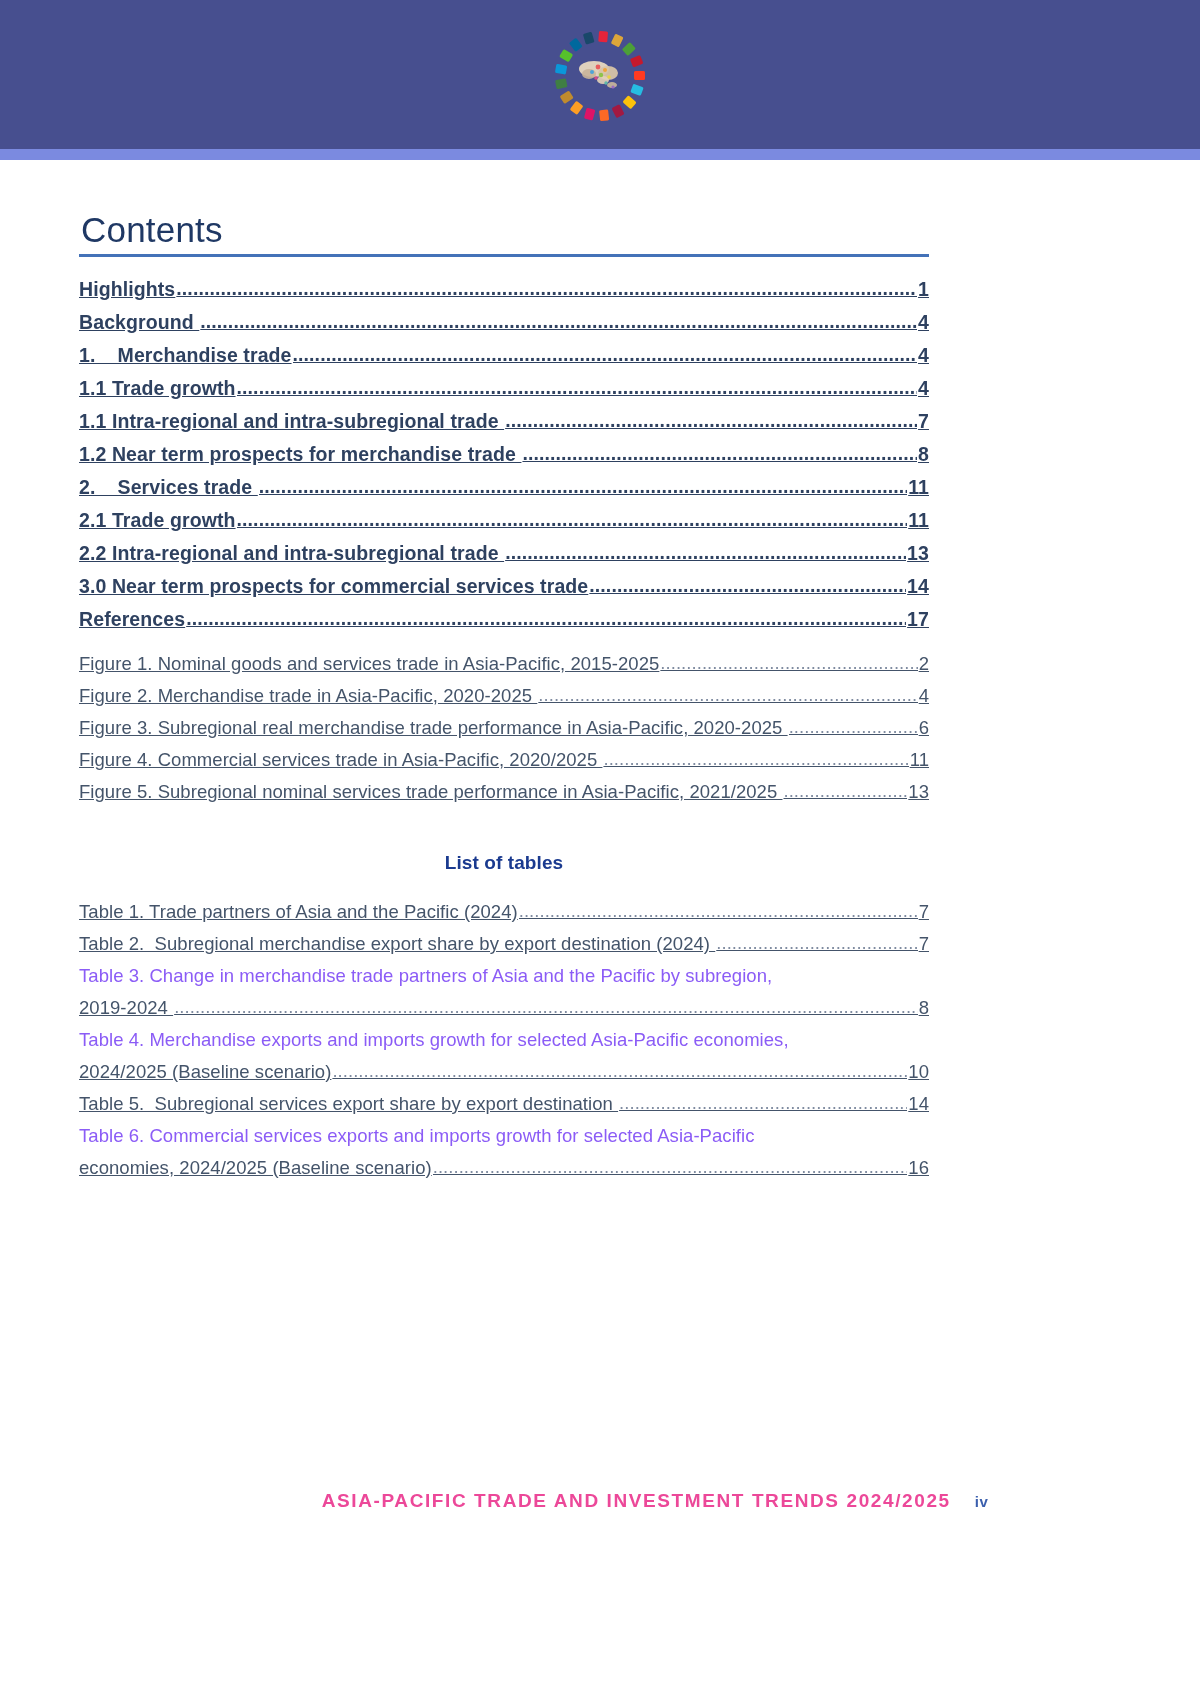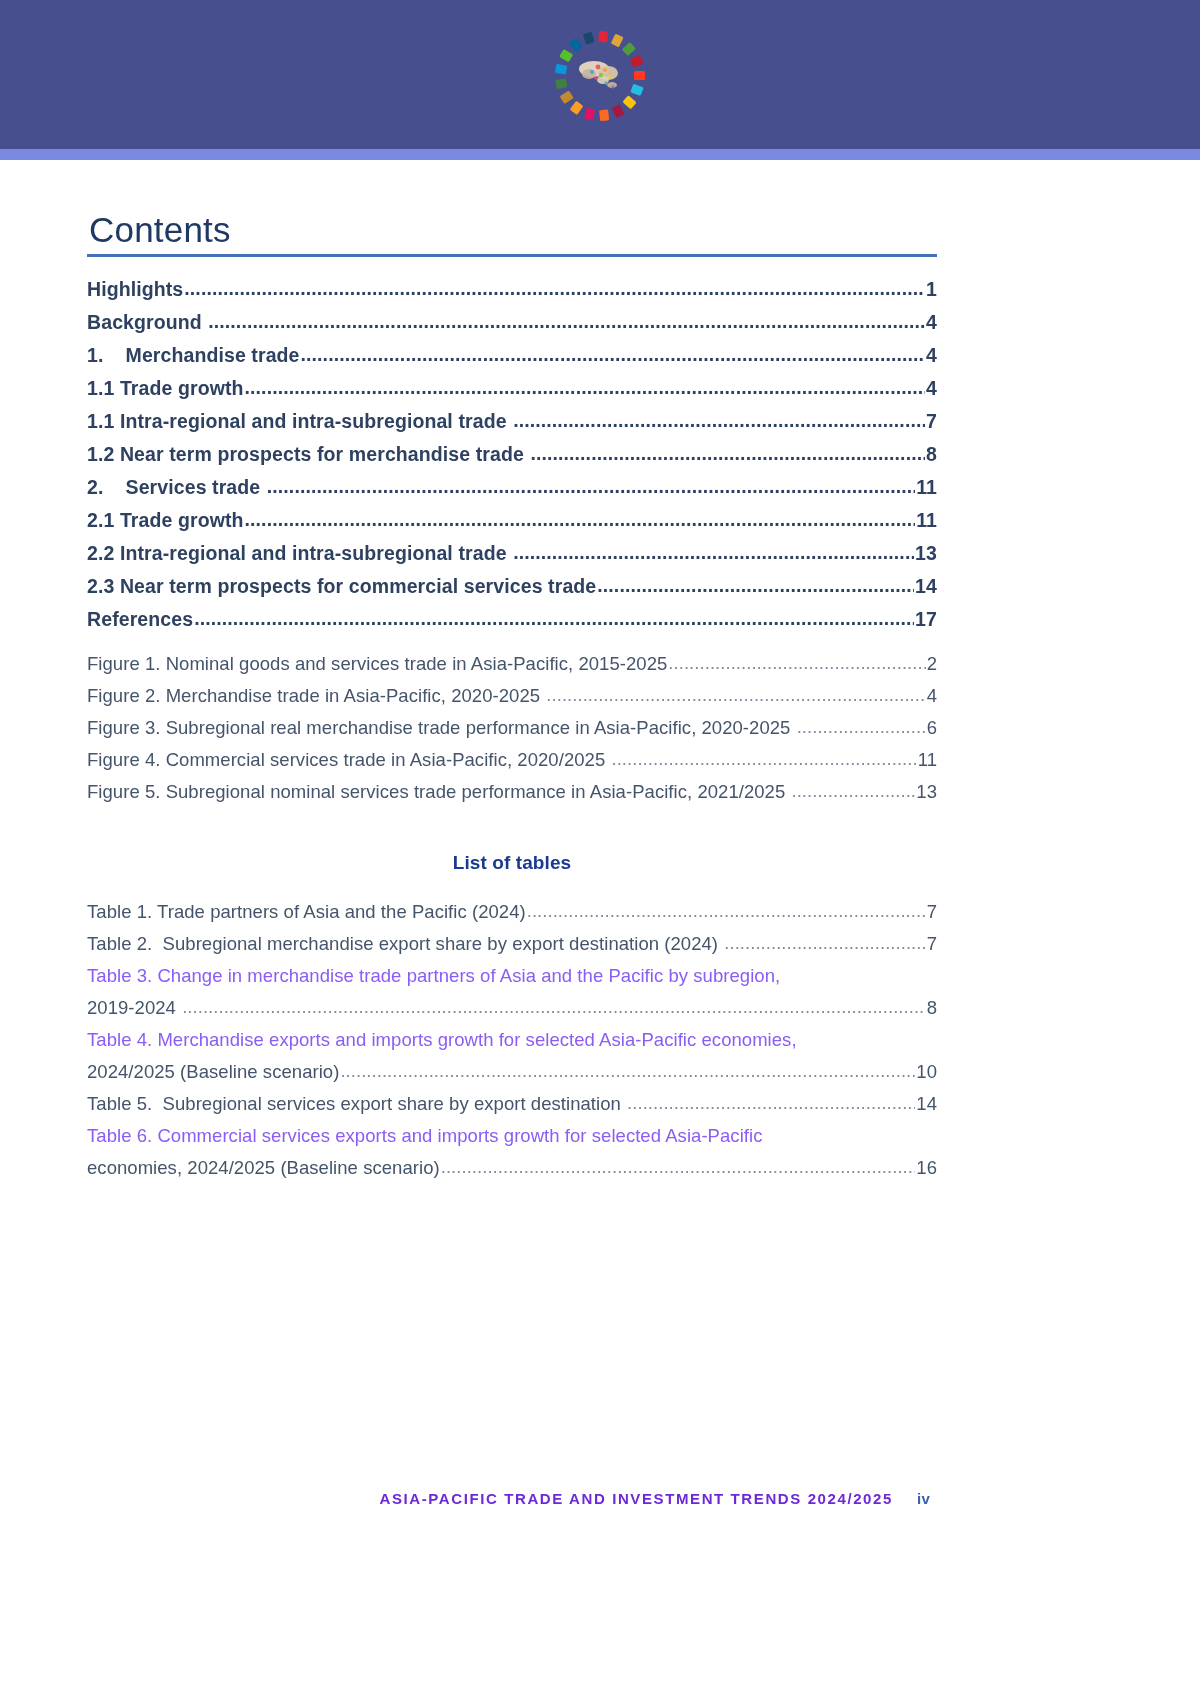--- a/index.html
+++ b/index.html
@@ -38,21 +38,21 @@
     height: 100px;
     display: flex;
     justify-content: center;
     align-items: center;
   }
 
   
   .page {
     position: absolute;
     top: 160px;
-    left: 16px;
+    left: 8px;
     width: 992px;
   }
   .content-area {
     margin: 0 auto;
     width: 850px;
     padding-top: 50px;
   }
 
   h1.contents-title {
     font-size: 35px;
@@ -66,20 +66,21 @@
     background: #4472b8;
     width: 100%;
     margin-bottom: 16px;
   }
 
   
   .toc-row {
     display: flex;
     align-items: flex-start;
     width: 100%;
+    text-decoration: underline;
   }
   .toc-label {
     white-space: pre;
     flex: 0 0 auto;
   }
   .toc-leader {
     flex: 1 1 auto;
     overflow: hidden;
     white-space: nowrap;
     margin: 0 1px;
@@ -147,23 +148,23 @@
   
   .footer {
     position: absolute;
     top: 1490px;
     left: 0;
     width: 1200px;
     text-align: center;
   }
   .footer-text {
     display: inline-block;
-    font-size: 15px;
-    font-weight: bold;
-    color: #6d28d9;
+    font-size: 19px;
+    font-weight: bold;
+    color: #ec4899;
     letter-spacing: 1.6px;
     padding-left: 110px;
   }
   .footer-pageno {
     font-size: 15px;
     font-weight: bold;
     color: #3b5fad;
     letter-spacing: 0.5px;
     padding-left: 7px;
     margin-left: 17px;
@@ -263,21 +264,21 @@
         <span class="toc-label">2.1 Trade growth</span>
         <span class="toc-leader">...........................................................................................................................................................................................................................</span>
         <span class="toc-page">11</span>
       </div>
       <div class="toc-row lvl1">
         <span class="toc-label">2.2 Intra-regional and intra-subregional trade </span>
         <span class="toc-leader">...........................................................................................................................................................................................................................</span>
         <span class="toc-page">13</span>
       </div>
       <div class="toc-row lvl1">
-        <span class="toc-label">2.3 Near term prospects for commercial services trade</span>
+        <span class="toc-label">3.0 Near term prospects for commercial services trade</span>
         <span class="toc-leader">...........................................................................................................................................................................................................................</span>
         <span class="toc-page">14</span>
       </div>
       <div class="toc-row lvl1">
         <span class="toc-label">References</span>
         <span class="toc-leader">...........................................................................................................................................................................................................................</span>
         <span class="toc-page">17</span>
       </div>
     </div>
 

